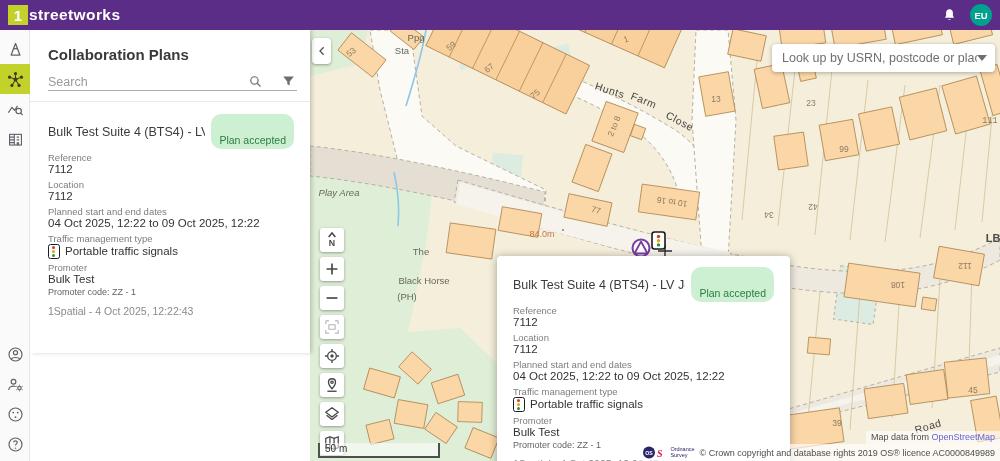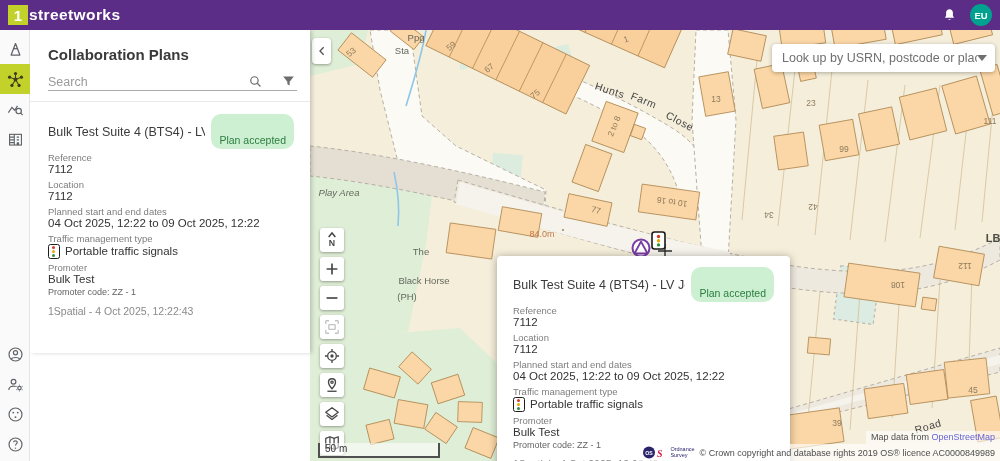--- a/index.html
+++ b/index.html
@@ -365,21 +365,21 @@
       <span class="mlabel ml-num" style="left: 141px; top: 16px; transform: translate(-50%, -50%) rotate(-40deg);">59</span>
       <span class="mlabel ml-num" style="left: 179px; top: 38px; transform: translate(-50%, -50%) rotate(-40deg);">67</span>
       <span class="mlabel ml-num" style="left: 225px; top: 64px; transform: translate(-50%, -50%) rotate(-40deg);">75</span>
       <span class="mlabel ml-num" style="left: 316px; top: 9px; transform: translate(-50%, -50%) rotate(-20deg);">1</span>
       <span class="mlabel ml-street" style="left: 300px; top: 60px; transform: translate(-50%, -50%) rotate(18deg);">Hunts</span>
       <span class="mlabel ml-street" style="left: 334px; top: 70px; transform: translate(-50%, -50%) rotate(22deg);">Farm</span>
       <span class="mlabel ml-street" style="left: 370px; top: 91px; transform: translate(-50%, -50%) rotate(28deg);">Close</span>
       <span class="mlabel ml-num" style="left: 406px; top: 69px; transform: translate(-50%, -50%);">13</span>
       <span class="mlabel ml-num" style="left: 471px; top: 73px; transform: translate(-50%, -50%); margin-left: 30px;">23</span>
       <span class="mlabel ml-num" style="left: 534px; top: 119px; transform: translate(-50%, -50%);">99</span>
-      <span class="mlabel ml-num" style="left: 680px; top: 91px; transform: translate(-50%, -50%);">111</span>
+      <span class="mlabel ml-num" style="left: 680px; top: 91px; transform: translate(-50%, -50%); font-family: Liberation Mono, monospace;">111</span>
       <span class="mlabel ml-num" style="left: 304px; top: 96px; transform: translate(-50%, -50%) rotate(-68deg);">2 to 8</span>
       <span class="mlabel ml-num" style="left: 362px; top: 172px; transform: translate(-50%, -50%) rotate(188deg);">10 to 16</span>
       <span class="mlabel ml-num" style="left: 286px; top: 180px; transform: translate(-50%, -50%) rotate(14deg);">77</span>
       <span class="mlabel ml-bench" style="left: 232px; top: 204px; transform: translate(-50%, -50%);">84.0m</span>
       <span class="mlabel ml-area" style="left: 29px; top: 162px; transform: translate(-50%, -50%); font-style: italic;">Play Area</span>
       <span class="mlabel ml-area" style="left: 111px; top: 221px; transform: translate(-50%, -50%);">The</span>
       <span class="mlabel ml-area" style="left: 114px; top: 250px; transform: translate(-50%, -50%);">Black Horse</span>
       <span class="mlabel ml-area" style="left: 97px; top: 266px; transform: translate(-50%, -50%);">(PH)</span>
       <span class="mlabel ml-num" style="left: 459px; top: 185px; transform: translate(-50%, -50%) rotate(180deg);">34</span>
       <span class="mlabel ml-num" style="left: 503px; top: 177px; transform: translate(-50%, -50%) rotate(180deg);">42</span>

